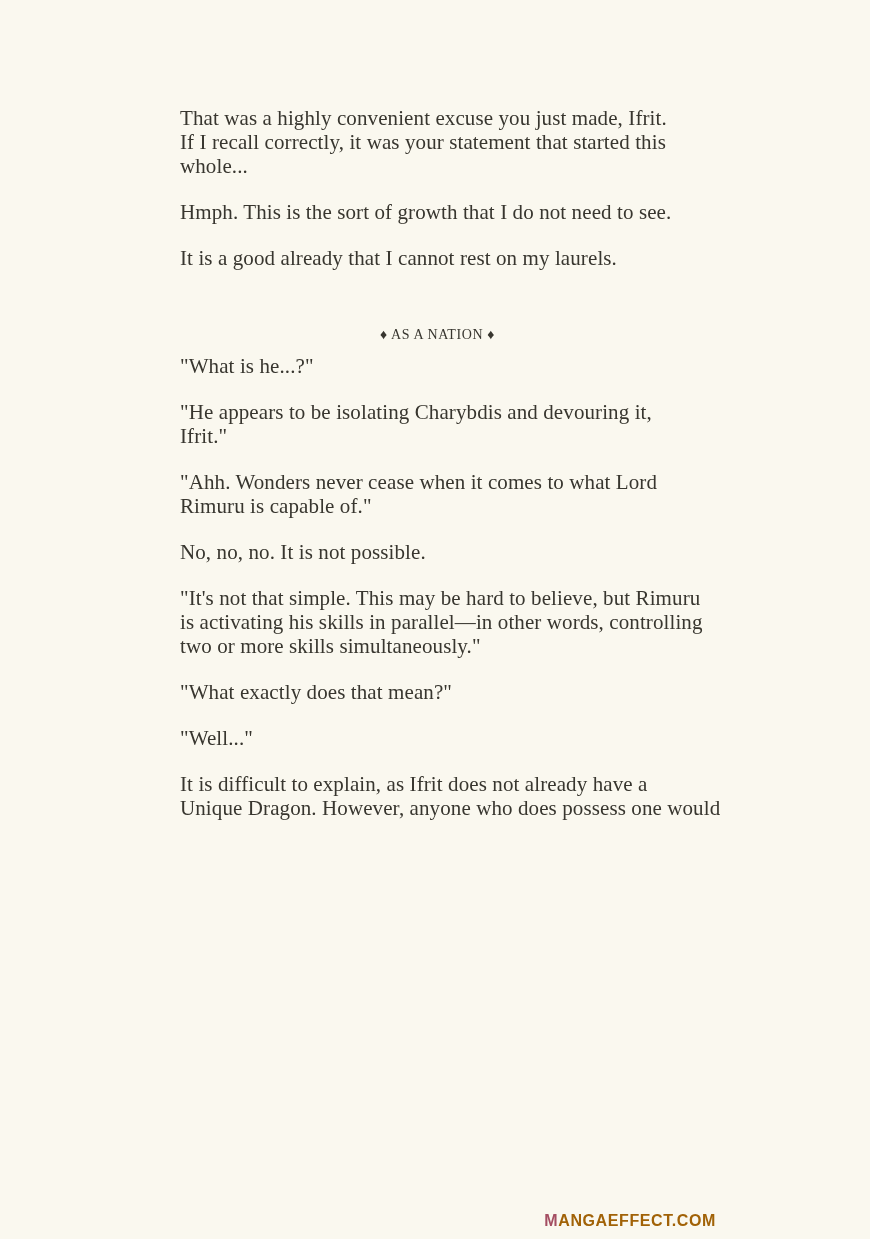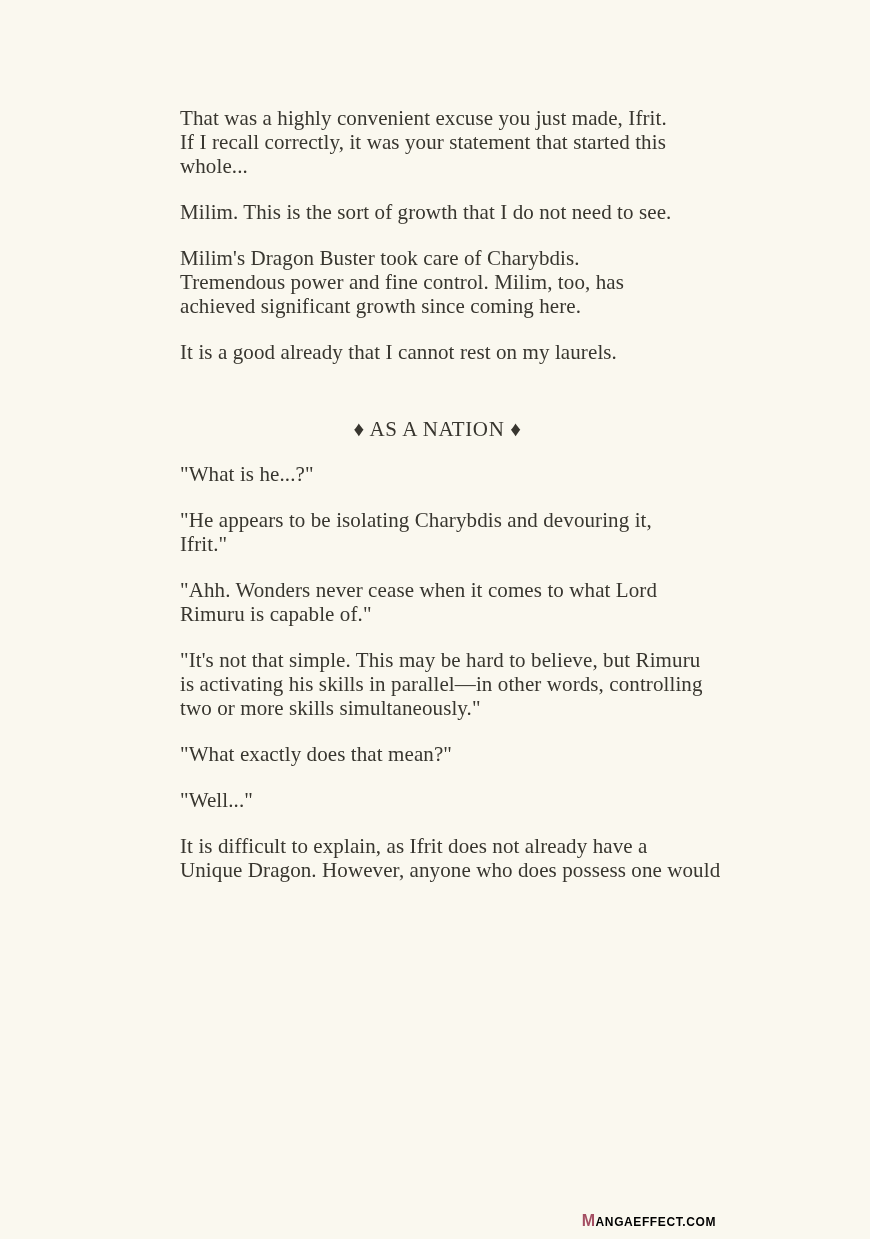--- a/index.html
+++ b/index.html
@@ -23,23 +23,23 @@
     width: 515px;
   }
   .content p {
     margin: 0 0 22px 0;
     font-size: 21px;
     line-height: 24px;
     white-space: pre;           
     letter-spacing: 0.1px;
   }
   .heading {
-    margin: 52px 0 20px 0;
+    margin: 52px 0 6px 0;
     width: 515px;
-    font-size: 21px;
+    font-size: 14px;
     line-height: 26px;
     font-weight: 500;
     text-align: center;
     letter-spacing: 0.6px;
     white-space: pre;
   }
   .watermark {
     position: absolute;
     right: 6px;
     bottom: 10px;
@@ -47,45 +47,43 @@
     font-weight: bold;
     letter-spacing: 0.6px;
     line-height: 1;
     user-select: none;
   }
   .wm-first {
     font-size: 16px;
     color: #a44e62;
   }
   .wm-rest {
-    font-size: 12px;
-    color: #000000;
+    font-size: 16px;
+    color: #a16207;
   }
 </style>
 </head>
 <body>
 
 <div class="page">
   <main class="content">
     <p>That was a highly convenient excuse you just made, Ifrit.
 If I recall correctly, it was your statement that started this
 whole...</p>
-    <p>Milim. This is the sort of growth that I do not need to see.</p>
-    <p>Milim's Dragon Buster took care of Charybdis.
-Tremendous power and fine control. Milim, too, has
-achieved significant growth since coming here.</p>
+    <p>Hmph. This is the sort of growth that I do not need to see.</p>
     <p>It is a good already that I cannot rest on my laurels.</p>
 
     <h2 class="heading">♦ AS A NATION ♦</h2>
 
     <p>"What is he...?"</p>
     <p>"He appears to be isolating Charybdis and devouring it,
 Ifrit."</p>
     <p>"Ahh. Wonders never cease when it comes to what Lord
 Rimuru is capable of."</p>
+    <p>No, no, no. It is not possible.</p>
     <p>"It's not that simple. This may be hard to believe, but Rimuru
 is activating his skills in parallel—in other words, controlling
 two or more skills simultaneously."</p>
     <p>"What exactly does that mean?"</p>
     <p>"Well..."</p>
     <p>It is difficult to explain, as Ifrit does not already have a
 Unique Dragon. However, anyone who does possess one would</p>
   </main>
 
   <div class="watermark"><span class="wm-first">M</span><span class="wm-rest">ANGAEFFECT.COM</span></div>

